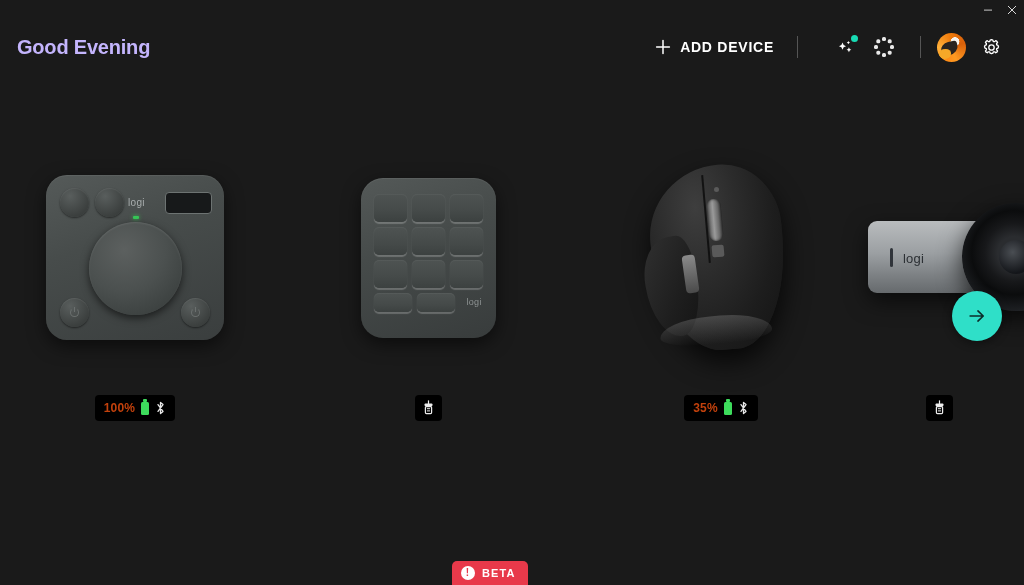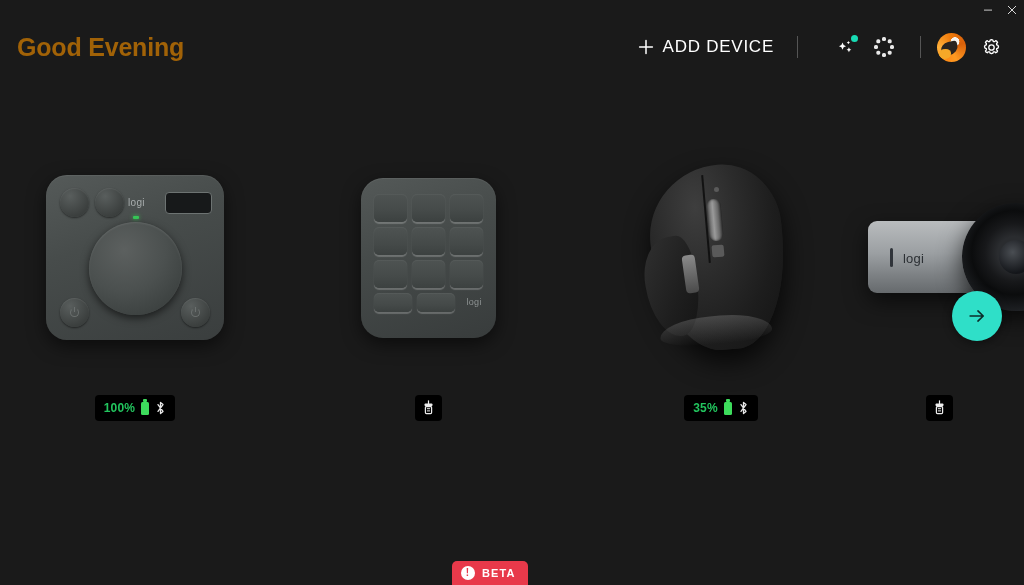--- a/index.html
+++ b/index.html
@@ -48,24 +48,24 @@
     position: absolute;
     top: 20px; left: 0;
     width: 1024px;
     height: 54px;
     display: flex;
     align-items: center;
     padding: 0 14px 0 17px;
   }
 
   .greeting {
-    font-size: 25px;
+    font-size: 20px;
     font-weight: bold;
     letter-spacing: -0.2px;
-    color: #a16207;
+    color: #c4b5fd;
     white-space: nowrap;
   }
 
   .header-spacer { flex: 1 1 auto; }
 
   .header-actions {
     display: flex;
     align-items: center;
     height: 100%;
   }
@@ -75,22 +75,22 @@
     align-items: center;
     gap: 9px;
     height: 34px;
     padding: 0 8px;
     cursor: pointer;
     color: #ffffff;
     border-radius: 3px;
   }
 
   .hdr-label {
-    font-size: 17px;
-    font-weight: normal;
+    font-size: 14px;
+    font-weight: bold;
     letter-spacing: 0.75px;
     white-space: nowrap;
     text-transform: uppercase;
   }
 
   .divider {
     width: 1px;
     height: 22px;
     background: #555;
     margin: 0 15px;
@@ -196,21 +196,21 @@
     gap: 6px;
     height: 26px;
     padding: 0 9px;
     border-radius: 4px;
     background: #000000;
     font-size: 12px;
     font-weight: bold;
     white-space: nowrap;
   }
   .badge.icon-only { padding: 0 7px; }
-  .badge .pct { color: #22c55e; letter-spacing: 0.2px; }
+  .badge .pct { color: #c2410c; letter-spacing: 0.2px; }
 
   .bat {
     position: relative;
     width: 8px; height: 13px;
     border-radius: 1.5px;
     background: #3ddc5c;
   }
   .bat::before {
     content: "";
     position: absolute;

